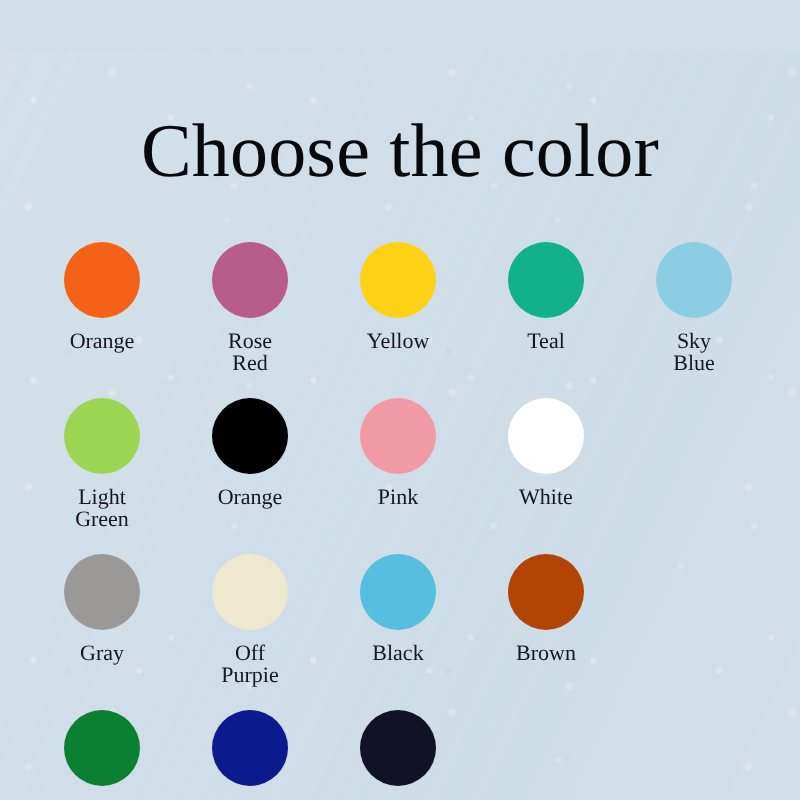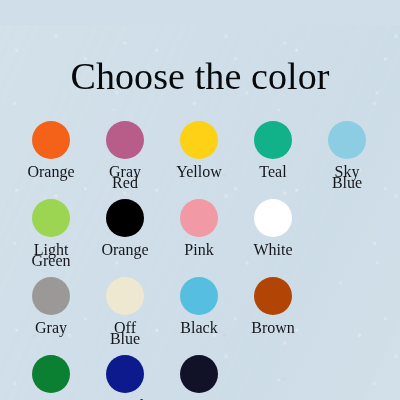--- a/index.html
+++ b/index.html
@@ -89,21 +89,21 @@
     width: 38px;
     height: 38px;
     border-radius: 50%;
     display: block;
   }
 
   .swatch-label {
     margin-top: 7px;
     text-align: center;
     font-family: "Liberation Serif", serif;
-    font-size: 16px;
+    font-size: 11px;
     line-height: 11.5px;
     color: #15171c;
     max-width: 70px;
     word-spacing: 70px; 
   }
 </style>
 </head>
 <body>
 
 <div id="page" style="background-color: rgb(207, 222, 232);">
@@ -113,21 +113,21 @@
   <h1 id="title" style="color: rgb(8, 9, 11);">Choose the color</h1>
 
   <div id="swatch-grid">
       <div class="swatch-row">
         <div class="swatch-cell">
           <span class="swatch-dot" style="background: rgb(244, 98, 26);"></span>
           <div class="swatch-label">Orange</div>
         </div>
         <div class="swatch-cell">
           <span class="swatch-dot" style="background: rgb(184, 92, 138);"></span>
-          <div class="swatch-label">Gray Red</div>
+          <div class="swatch-label">Rose Red</div>
         </div>
         <div class="swatch-cell">
           <span class="swatch-dot" style="background: rgb(252, 209, 22);"></span>
           <div class="swatch-label">Yellow</div>
         </div>
         <div class="swatch-cell">
           <span class="swatch-dot" style="background: rgb(17, 177, 137);"></span>
           <div class="swatch-label">Teal</div>
         </div>
         <div class="swatch-cell">
@@ -153,21 +153,21 @@
           <div class="swatch-label">White</div>
         </div>
       </div>
       <div class="swatch-row">
         <div class="swatch-cell">
           <span class="swatch-dot" style="background: rgb(155, 153, 152);"></span>
           <div class="swatch-label">Gray</div>
         </div>
         <div class="swatch-cell">
           <span class="swatch-dot" style="background: rgb(239, 232, 208);"></span>
-          <div class="swatch-label">Off Blue</div>
+          <div class="swatch-label">Off Purpie</div>
         </div>
         <div class="swatch-cell">
           <span class="swatch-dot" style="background: rgb(86, 190, 222);"></span>
           <div class="swatch-label">Black</div>
         </div>
         <div class="swatch-cell">
           <span class="swatch-dot" style="background: rgb(178, 68, 5);"></span>
           <div class="swatch-label">Brown</div>
         </div>
       </div>

